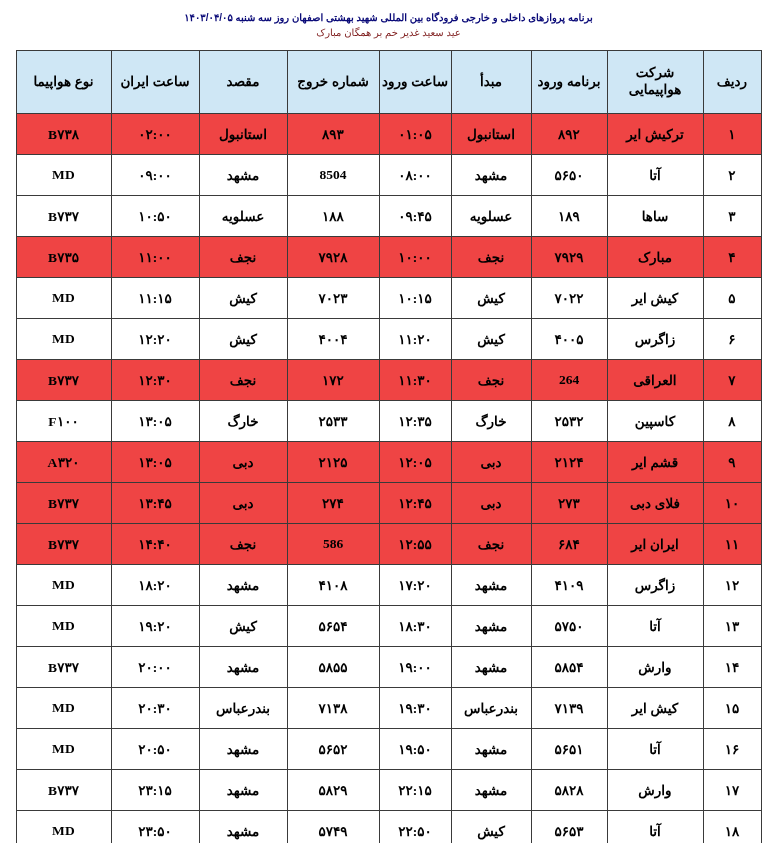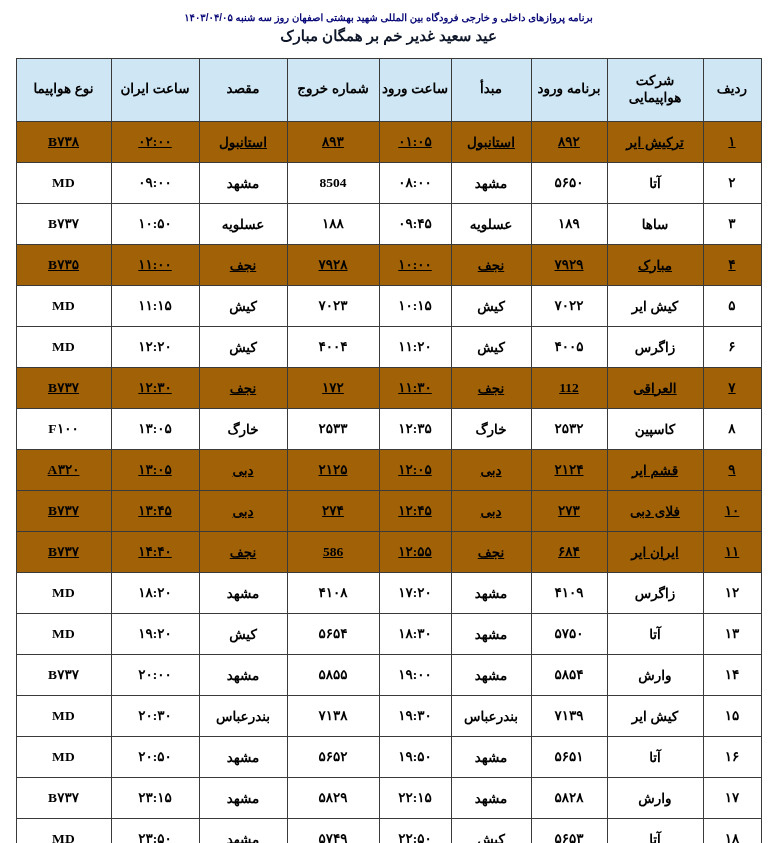--- a/index.html
+++ b/index.html
@@ -23,23 +23,23 @@
     text-align: center;
     padding: 10px 8px 6px 8px;
   }
   .title-line-1 {
     font-size: 10px;
     font-weight: bold;
     color: #0a0a78;
     line-height: 1.5;
   }
   .title-line-2 {
-    font-size: 15px;
-    font-weight: bold;
-    color: #0f172a;
+    font-size: 10px;
+    font-weight: normal;
+    color: #7f1d1d;
     line-height: 1.5;
   }
   table.flights {
     border-collapse: collapse;
     width: 745px;
     margin: 4px auto 0 auto;
     table-layout: fixed;
   }
   table.flights th,
   table.flights td {
@@ -55,22 +55,21 @@
   table.flights thead th {
     background: #cfe7f5;
     height: 62px;
     font-size: 13.5px;
     line-height: 1.25;
   }
   tbody tr td {
     background: #ffffff;
   }
   tbody tr.hl td {
-    background: #a16207;
-    text-decoration: underline;
+    background: #ef4444;
   }
   
   col.c-row    { width: 58px; }
   col.c-air    { width: 96px; }
   col.c-arrno  { width: 76px; }
   col.c-org    { width: 80px; }
   col.c-arrt   { width: 72px; }
   col.c-depno  { width: 92px; }
   col.c-dest   { width: 88px; }
   col.c-dept   { width: 88px; }
@@ -176,21 +175,21 @@
           <td>کیش</td>
           <td class="num">۱۱:۲۰</td>
           <td class="num">۴۰۰۴</td>
           <td>کیش</td>
           <td class="num">۱۲:۲۰</td>
           <td class="type">MD</td>
         </tr>
         <tr class="hl">
           <td class="num">۷</td>
           <td>العراقی</td>
-          <td class="num">112</td>
+          <td class="num">264</td>
           <td>نجف</td>
           <td class="num">۱۱:۳۰</td>
           <td class="num">۱۷۲</td>
           <td>نجف</td>
           <td class="num">۱۲:۳۰</td>
           <td class="type">B۷۳۷</td>
         </tr>
         <tr>
           <td class="num">۸</td>
           <td>کاسپین</td>

